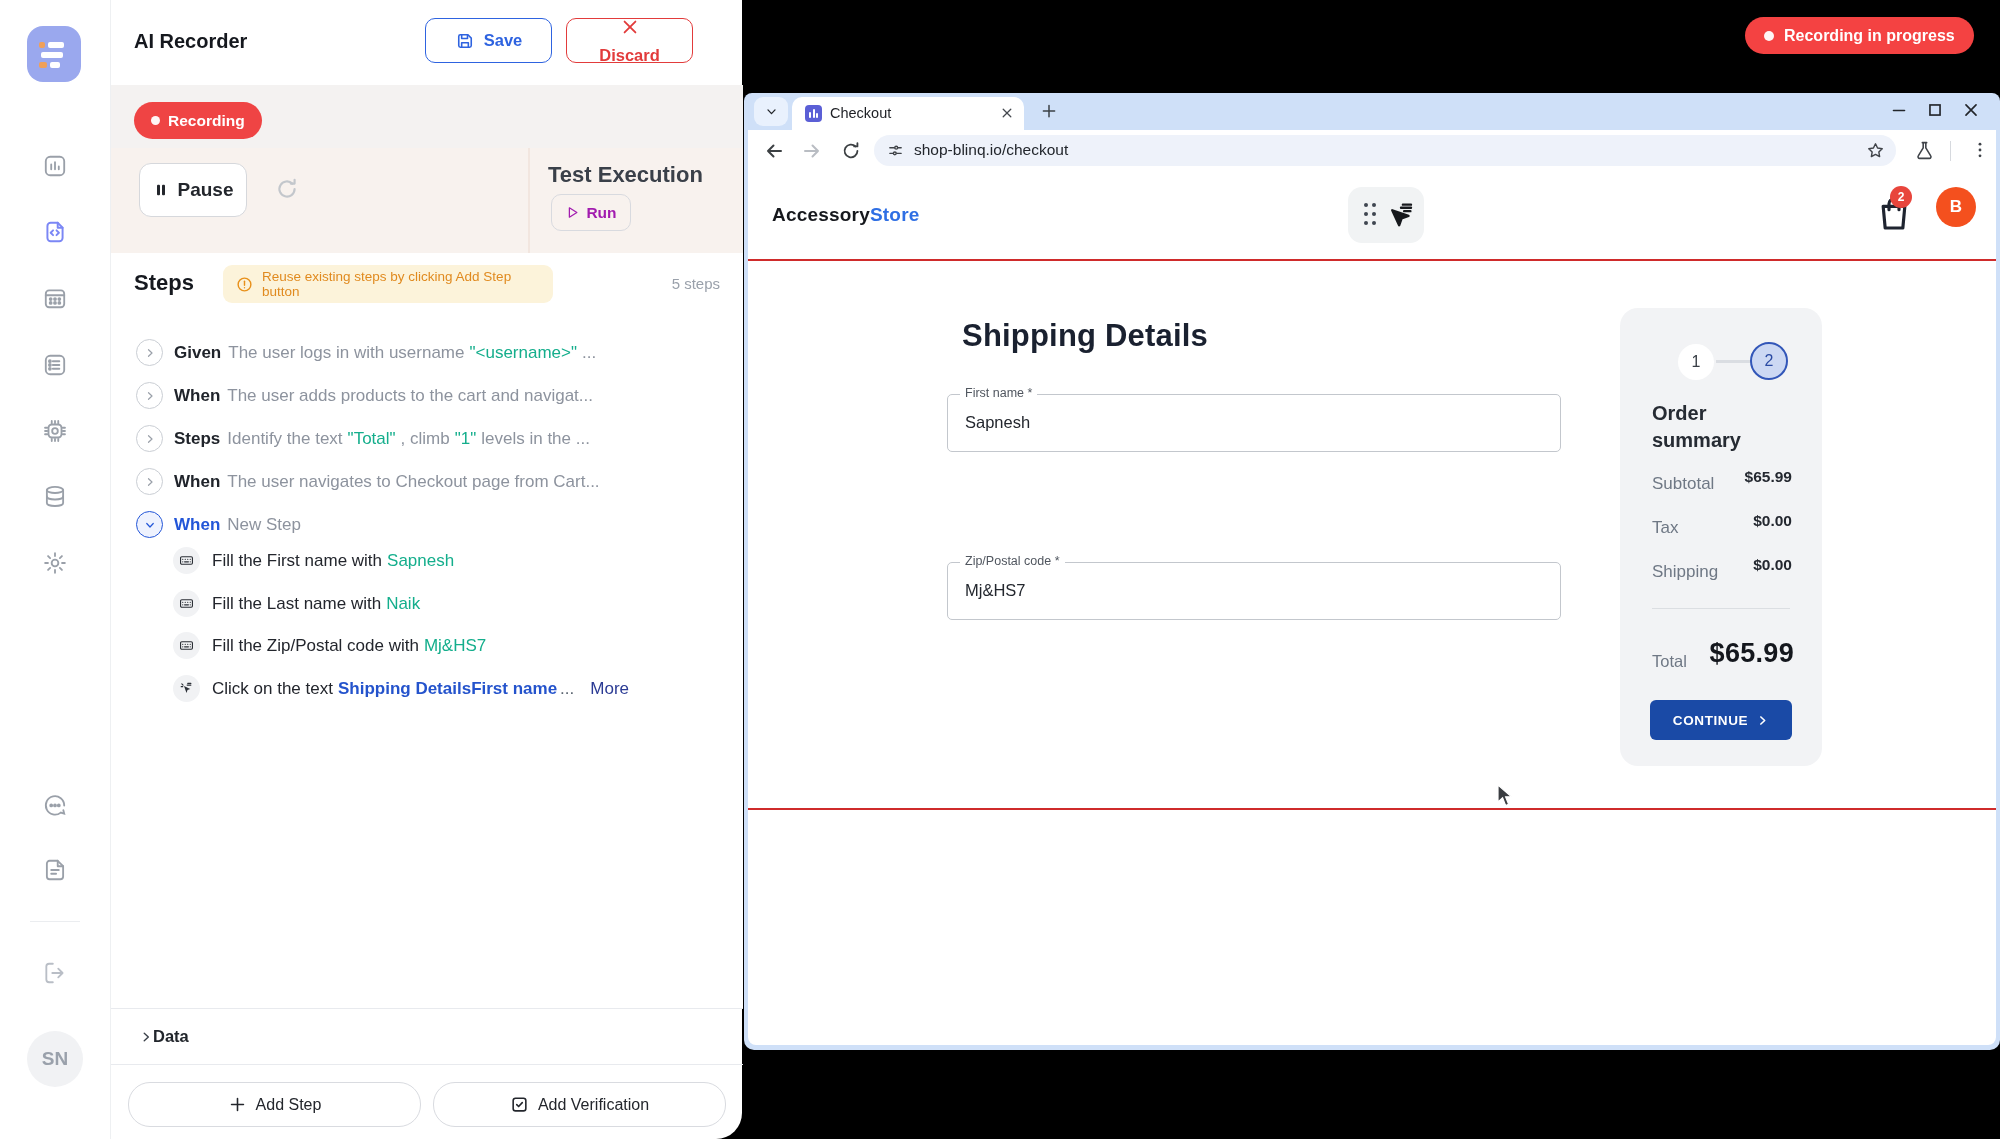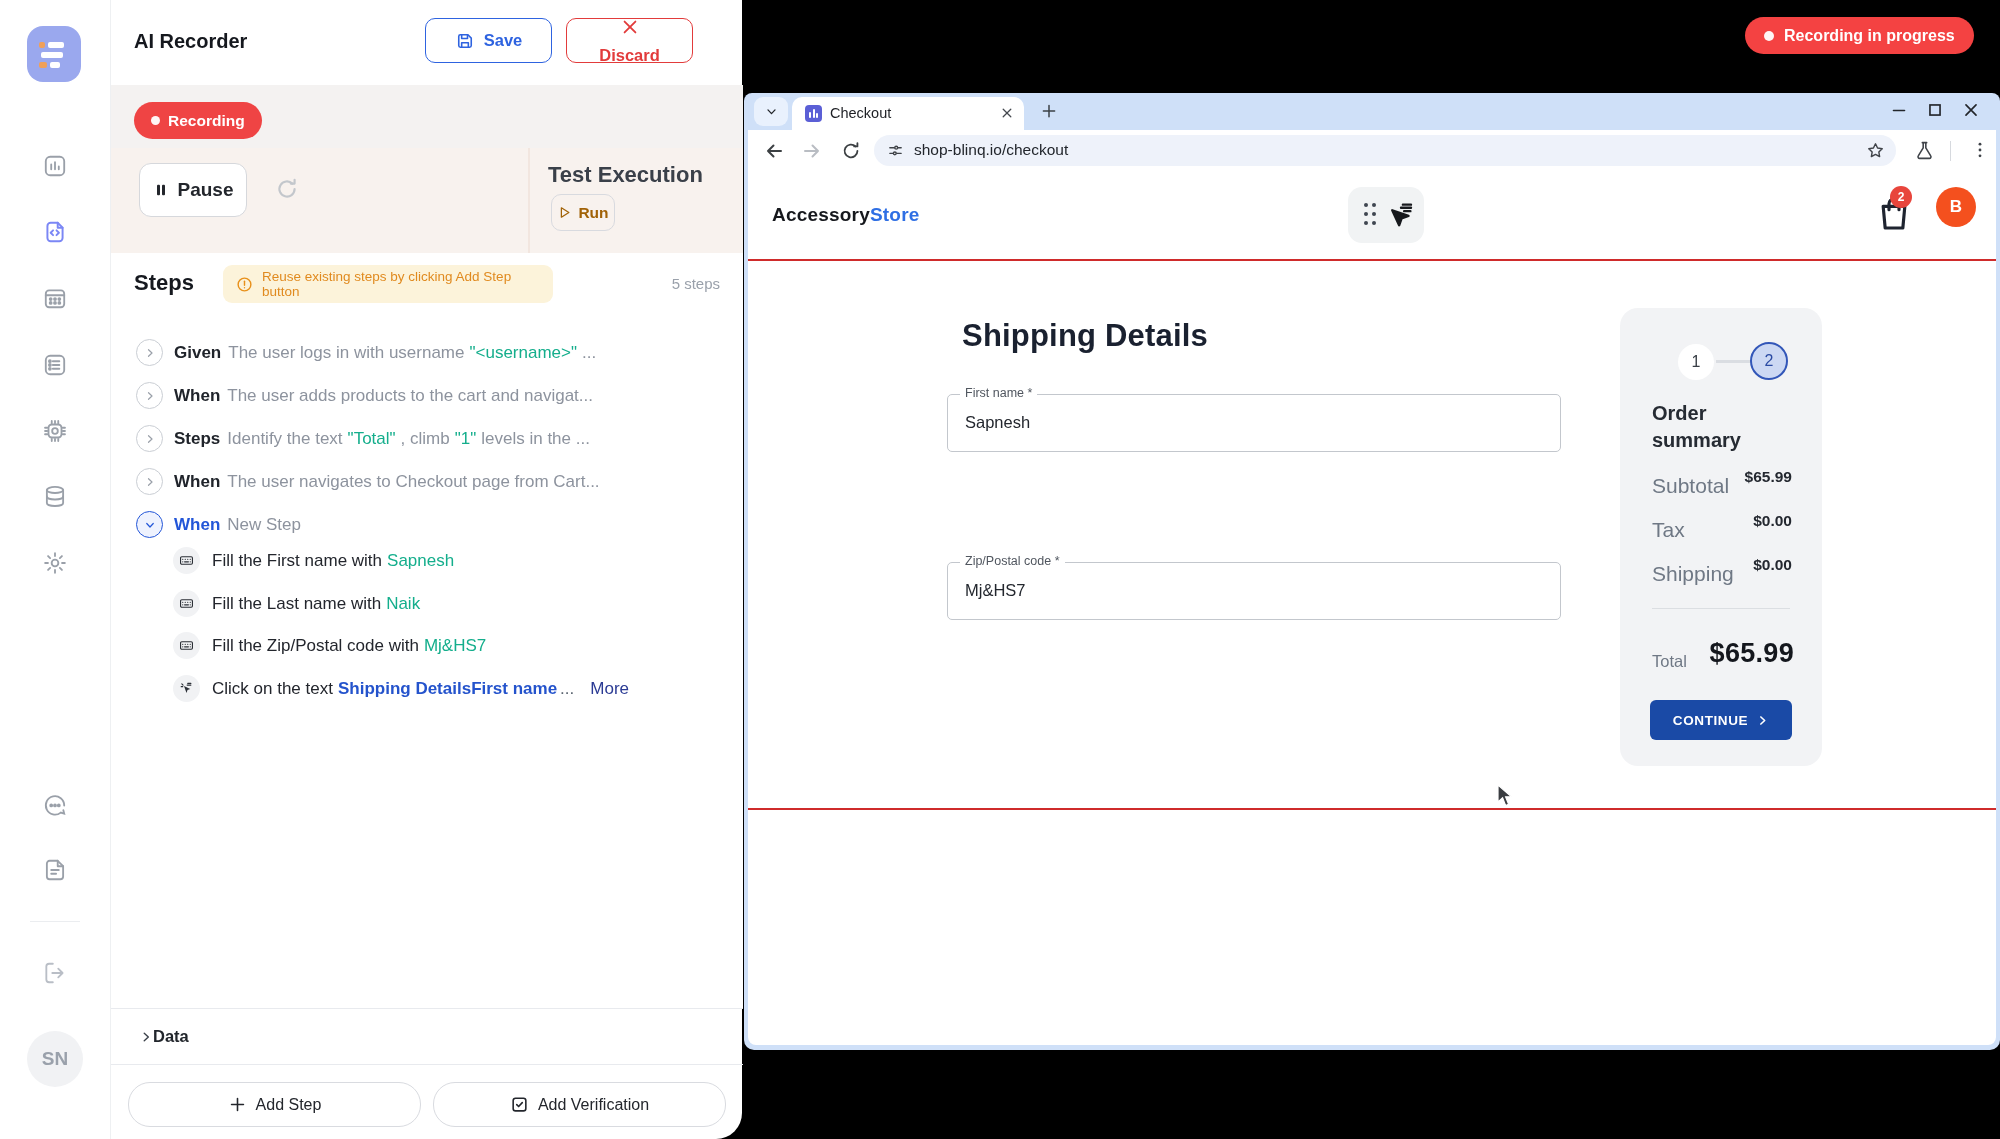--- a/index.html
+++ b/index.html
@@ -27,21 +27,21 @@
   .btn-ic { width:20px; height:20px; }
 
   .rec-strip { left:0; top:85px; width:632px; height:168px; background:#f4f2f1; }
   .rec-pill { left:23px; top:17px; height:37px; padding:0 17px; background:#ef4444; border-radius:19px; color:#fff; font-size:15.5px; font-weight:600; display:flex; align-items:center; gap:8px; }
   .rec-dot { width:9px; height:9px; border-radius:50%; background:#fff; opacity:.95; }
   .controls { left:0; top:63px; width:632px; height:105px; background:#f8f2ee; }
   .pause-btn { left:28px; top:15px; width:108px; height:54px; background:#fff; border:1px solid #d6d8dc; border-radius:12px; font-size:19px; font-weight:600; color:#23262c; }
   .refresh-ic { left:163px; top:28px; width:26px; height:26px; color:#c3c7cc; }
   .ctrl-div { left:417px; top:0; width:2px; height:105px; background:#f2e6df; }
   .texec-label { left:437px; top:14px; font-size:22px; font-weight:600; color:#3a4049; }
-  .run-btn { left:440px; top:46px; width:64px; height:37px; border:1.5px solid #d8dadf; border-radius:10px; color:#a16207; font-size:15.5px; font-weight:600; background:transparent; gap:6px;justify-content:center; }
+  .run-btn { left:440px; top:46px; width:80px; height:37px; border:1.5px solid #d8dadf; border-radius:10px; color:#a21caf; font-size:15.5px; font-weight:600; background:transparent; gap:6px;justify-content:center; }
 
   .steps-area { left:0; top:253px; width:632px; height:755px; background:#fff; }
   .steps-title { left:23px; top:17px; font-size:22px; font-weight:800; color:#16191f; }
   .warn-pill { left:112px; top:12px; width:330px; height:38px; background:#fcf3da; border-radius:9px; display:flex; align-items:center; gap:9px; padding:0 13px; }
   .warn-txt { font-size:13.5px; color:#e08a1f; }
   .steps-count { right:23px; top:22px; font-size:15px; color:#9aa1ab; }
 
   .step-row { left:0; height:43px; width:632px; display:flex; align-items:center; }
   .chev-circle { position:absolute; left:25px; width:27px; height:27px; border-radius:50%; border:1.5px solid #caced4; color:#9aa0a9; display:flex; align-items:center; justify-content:center; }
   .chev-circle.active { border-color:#2356d8; color:#2356d8; background:#eef2fe; }
@@ -107,21 +107,21 @@
   .ship-heading { position:absolute; left:214px; top:146px; font-size:31px; font-weight:800; color:#1a2130; letter-spacing:.2px; }
   .mfield { position:absolute; left:199px; width:614px; height:58px; border:1px solid #c3c7cd; border-radius:5px; background:#fff; }
   .mlabel { position:absolute; left:12px; top:-9px; background:#fff; padding:0 5px; font-size:12.5px; color:#50565f; }
   .mvalue { position:absolute; left:17px; top:18px; font-size:16.5px; color:#23272e; }
 
   .sum-card { position:absolute; left:872px; top:136px; width:202px; height:458px; background:#f2f3f5; border-radius:18px; }
   .stp1 { position:absolute; left:58px; top:36px; width:36px; height:36px; border-radius:50%; background:#fff; color:#383d45; font-size:16px; display:flex; align-items:center; justify-content:center; }
   .stp-line { position:absolute; left:96px; top:52px; width:38px; height:3px; background:#dadde2; }
   .stp2 { position:absolute; left:130px; top:34px; width:38px; height:38px; border-radius:50%; background:#ccd8f3; border:2px solid #3256b8; color:#2b4ba3; font-size:16px; display:flex; align-items:center; justify-content:center; }
   .sum-title { position:absolute; left:32px; top:92px; width:120px; font-size:20px; font-weight:700; color:#262b33; line-height:1.35; }
-  .sum-label { position:absolute; left:32px; font-size:21px; color:#6f7885; }
+  .sum-label { position:absolute; left:32px; font-size:17px; color:#6f7885; }
   .sum-val { position:absolute; right:30px; font-size:15.5px; font-weight:600; color:#23272f; }
   .sum-div { position:absolute; left:32px; width:138px; top:300px; height:1px; background:#dbdee2; }
   .total-label { position:absolute; left:32px; top:344px; font-size:16.5px; color:#6f7885; }
   .total-val { position:absolute; right:28px; top:330px; font-size:27px; font-weight:800; color:#14171d; letter-spacing:.3px; }
   .continue-btn { position:absolute; left:30px; top:392px; width:142px; height:40px; background:#1a4aa6; border-radius:6px; color:#fff; font-size:13.5px; font-weight:700; letter-spacing:.6px; display:flex; align-items:center; justify-content:center; gap:8px; }
   .cursor { position:absolute; left:749px; top:612px; width:17px; height:24px; }
 </style>
 </head>
 <body>
 

